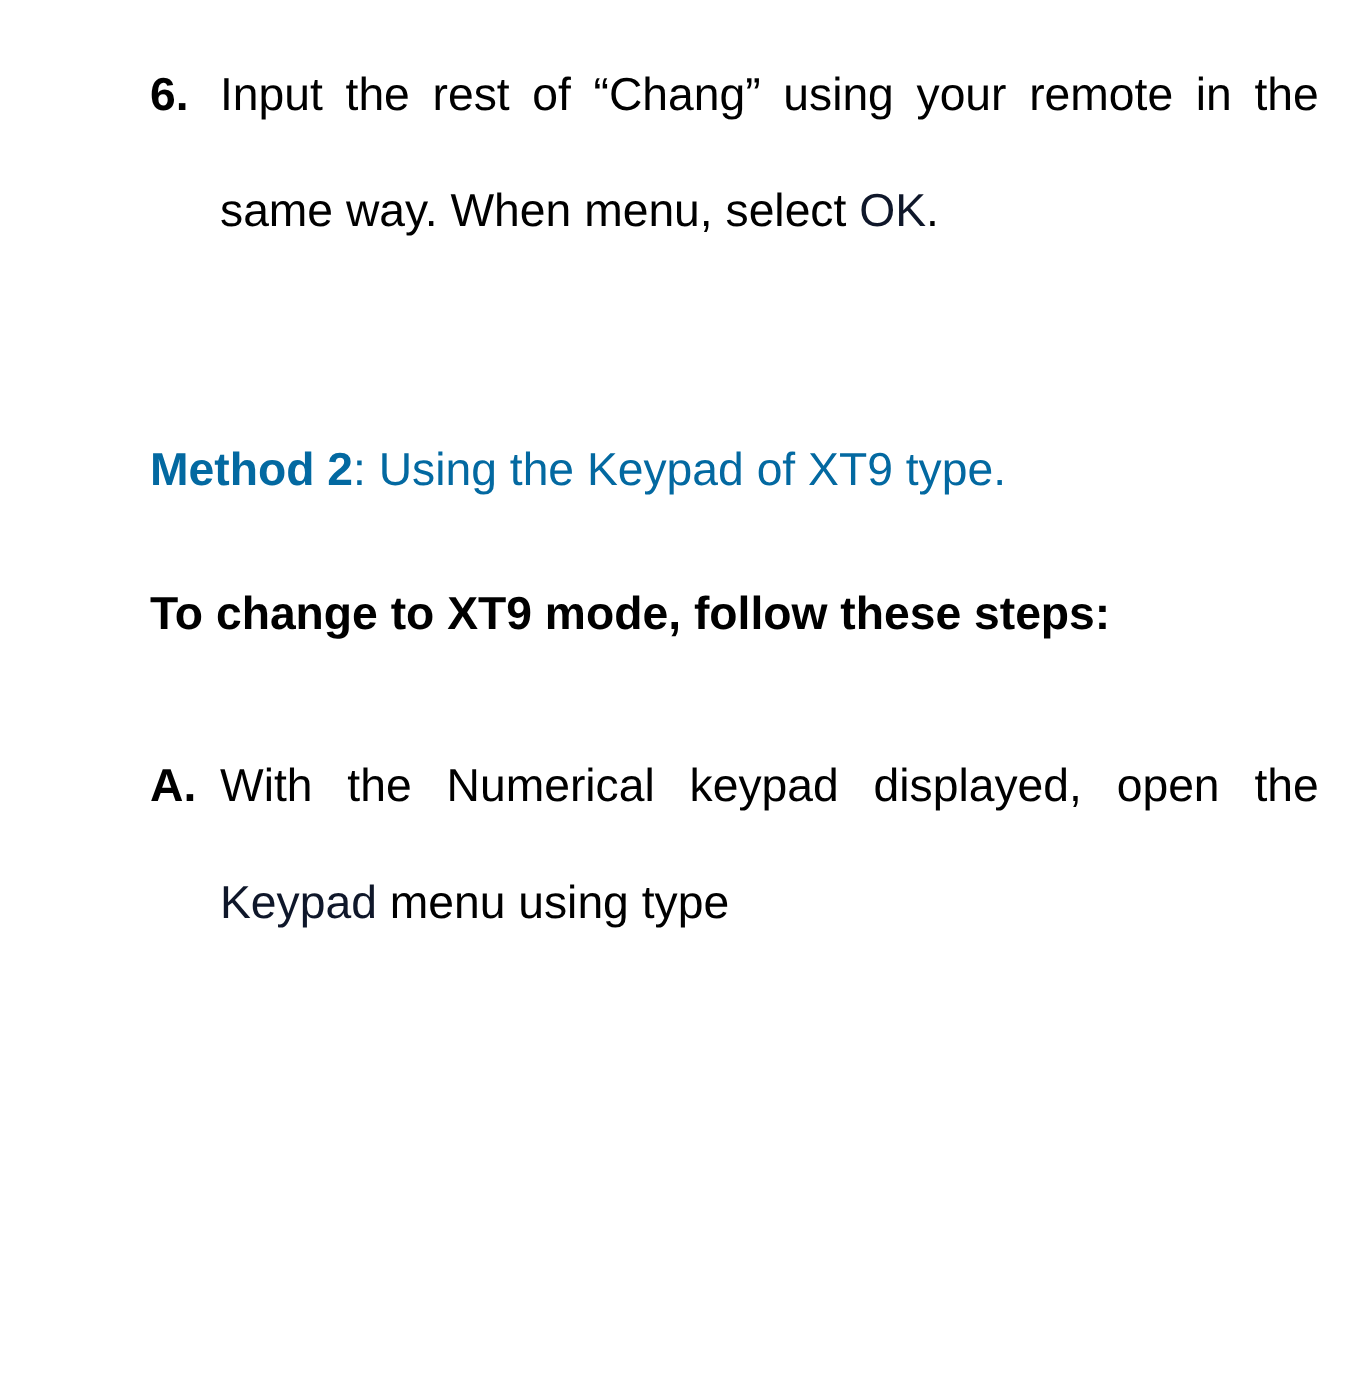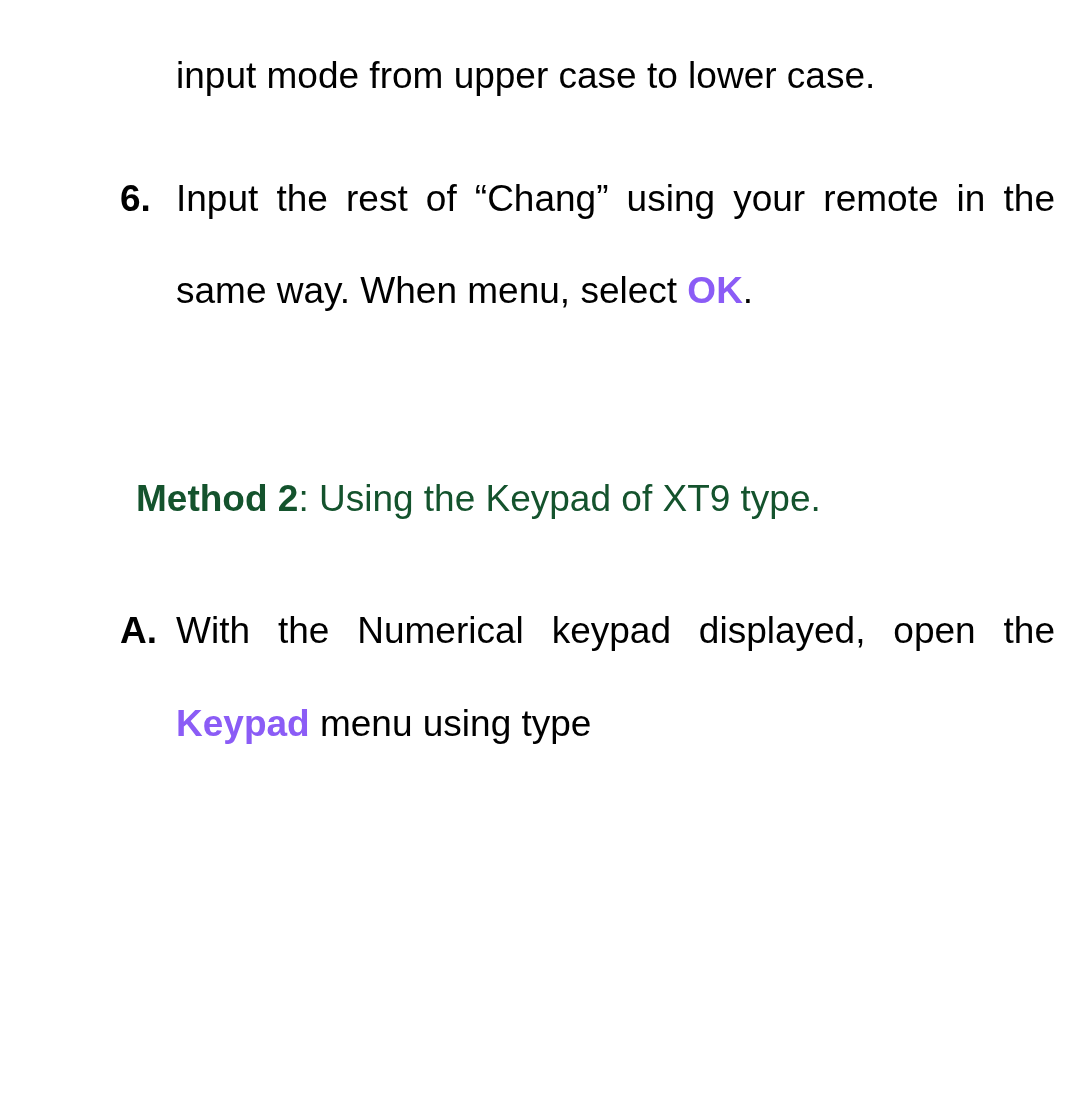--- a/index.html
+++ b/index.html
@@ -36,61 +36,58 @@
       flex: 1;
     }
     .continuation {
       margin-left: 56px;
       font-size: 37px;
       line-height: 2.5;
       text-align: justify;
       margin-bottom: 30px;
     }
     .highlight-cyan {
-      color: #8b5cf6;
-      font-weight: bold;
+      color: #0f172a;
     }
     .method-heading {
       font-size: 37px;
       line-height: 2.5;
-      color: #14532d;
+      color: #0369a1;
       margin-top: 115px;
       margin-bottom: 40px;
-      margin-left: 16px;
+      margin-left: 0;
     }
     .method-bold {
       font-weight: 700;
     }
     .sub-heading {
       font-size: 37px;
       font-weight: 700;
       line-height: 1.5;
       margin-bottom: 65px;
     }
   </style>
 </head>
 <body>
 
 <div class="page">
 
-  <div class="continuation">
-    <span>input mode from upper case to lower case.</span>
-  </div>
 
   <div class="list-item">
     <div class="list-marker">6.</div>
     <div class="list-text">
       <span>Input the rest of “Chang” using your remote in the same way. When menu, select </span><span class="highlight-cyan">OK</span><span>.</span>
     </div>
   </div>
 
   <div class="method-heading">
     <span class="method-bold">Method 2</span><span>: Using the Keypad of XT9 type.</span>
   </div>
 
+  <div class="sub-heading">To change to XT9 mode, follow these steps:</div>
 
   <div class="list-item">
     <div class="list-marker">A.</div>
     <div class="list-text">
       <span>With the Numerical keypad displayed, open the </span><span class="highlight-cyan">Keypad</span><span> menu using type</span>
     </div>
   </div>
 
 </div>
 

